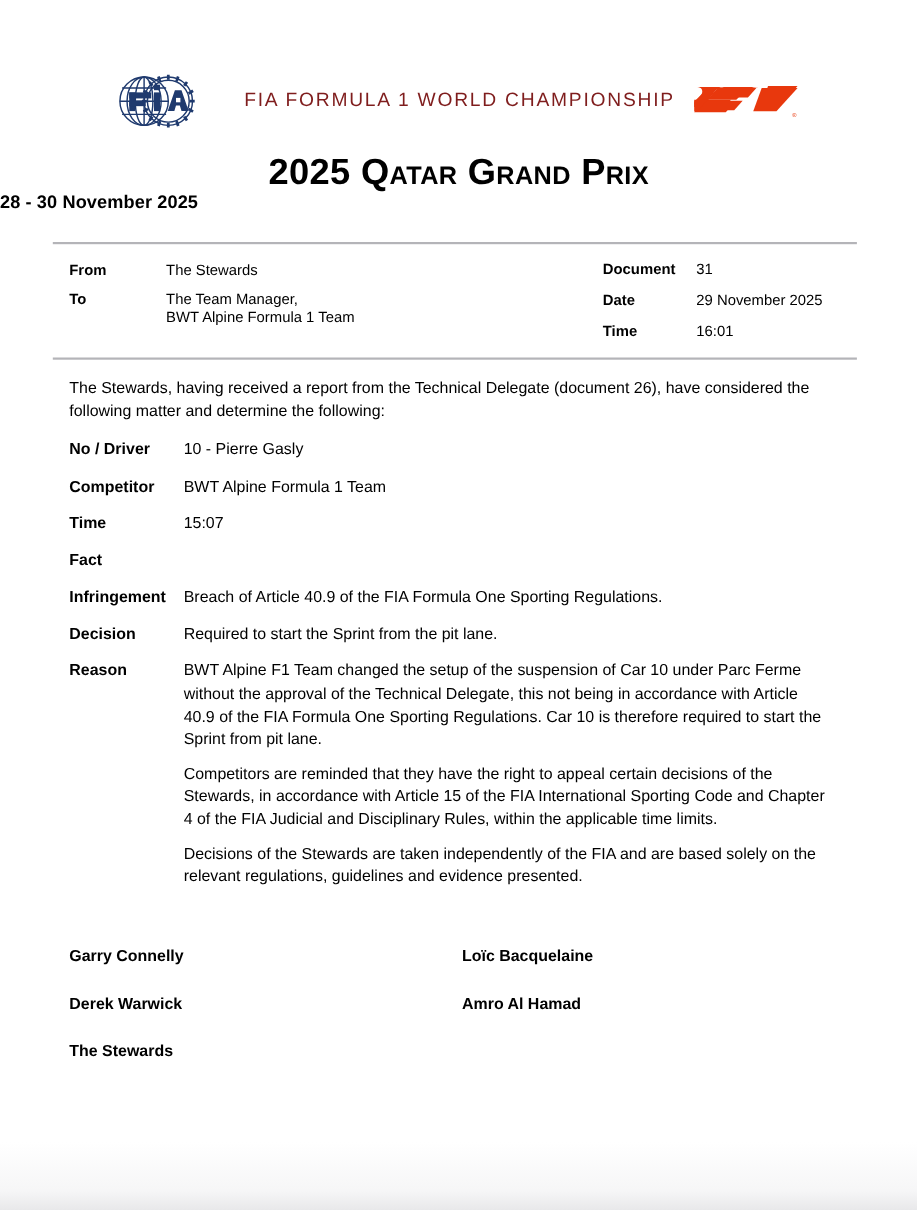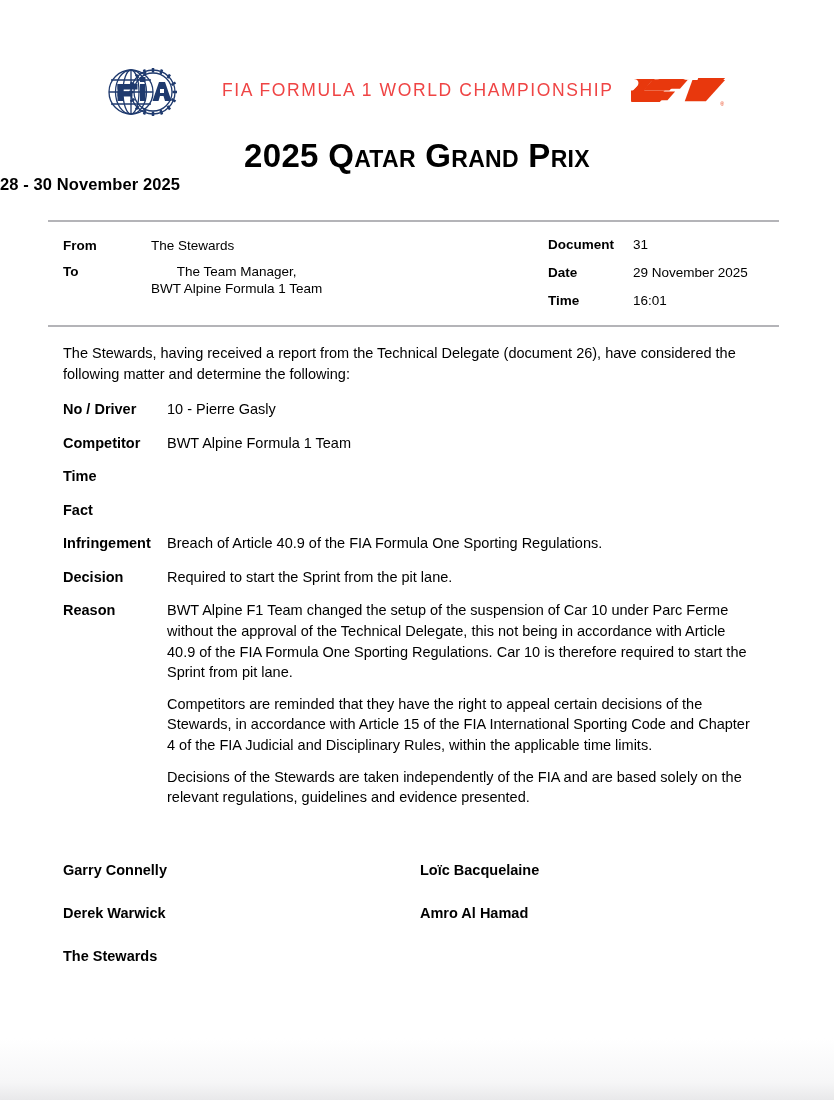--- a/index.html
+++ b/index.html
@@ -49,21 +49,21 @@
     width: 78px;
     height: 56px;
   }
   .champ-title {
     position: absolute;
     left: 222px;
     top: 16px;
     width: 370px;
     font-size: 17.5px;
     letter-spacing: 1.6px;
-    color: #ef4444;
+    color: #7f1d1d;
     font-weight: 400;
     white-space: nowrap;
     text-align: center;
   }
   .f1-logo {
     position: absolute;
     left: 631px;
     top: 12px;
     width: 96px;
     height: 34px;
@@ -102,21 +102,20 @@
   }
   .rule-top { top: 220px; }
   .rule-bottom { top: 325px; }
 
   .meta {
     position: absolute;
     left: 0;
     top: 232px;
     width: 756px;
     height: 88px;
-    text-align: center;
   }
   .meta-left-label {
     position: absolute;
     left: 63px;
     font-size: 13.5px;
     font-weight: 700;
     white-space: nowrap;
   }
   .meta-left-value {
     position: absolute;
@@ -319,20 +318,21 @@
       <div class="field-row">
         <div class="field-label">No / Driver</div>
         <div class="field-value">10 - Pierre Gasly</div>
       </div>
       <div class="field-row">
         <div class="field-label">Competitor</div>
         <div class="field-value">BWT Alpine Formula 1 Team</div>
       </div>
       <div class="field-row">
         <div class="field-label">Time</div>
+        <div class="field-value">15:07</div>
       </div>
       <div class="field-row">
         <div class="field-label">Fact</div>
       </div>
       <div class="field-row">
         <div class="field-label">Infringement</div>
         <div class="field-value">Breach of Article 40.9 of the FIA Formula One Sporting Regulations.</div>
       </div>
       <div class="field-row">
         <div class="field-label">Decision</div>

